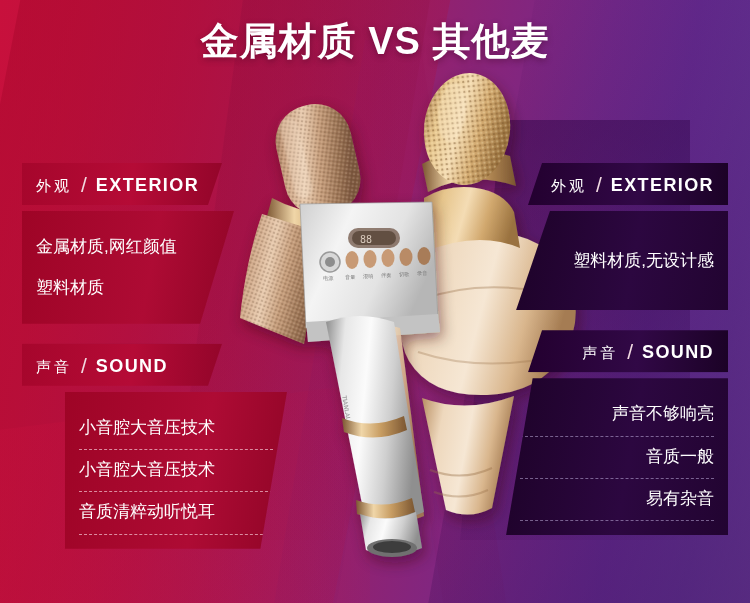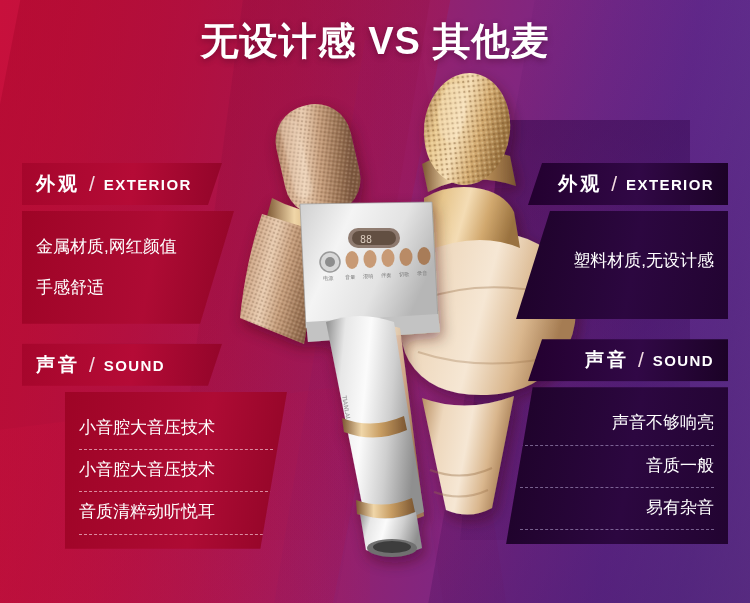--- a/index.html
+++ b/index.html
@@ -79,23 +79,23 @@
   #col-right { right: 22px; top: 163px; width: 200px; }
 
   .panel-head {
     position: relative;
     height: 42px;
     display: flex; align-items: center;
     padding: 0 14px;
     margin-bottom: 6px;
   }
   .panel-head .hd-inner { display: flex; align-items: baseline; gap: 9px; white-space: nowrap; }
-  .hd-cn { font-size: 19px; font-weight: bold; color: #fff; letter-spacing: 3px; }
+  .hd-cn { font-size: 15px; font-weight: normal; color: #fff; letter-spacing: 3px; }
   .hd-slash { font-size: 21px; color: #f2dbe2; font-weight: 300; transform: translateY(1px); }
-  .hd-en { font-size: 15px; font-weight: bold; color: #fff; letter-spacing: 1.4px; }
+  .hd-en { font-size: 18px; font-weight: bold; color: #fff; letter-spacing: 1.4px; }
 
   .panel-body {
     position: relative;
     padding: 16px 14px 14px 14px;
   }
   .row {
     font-size: 17px; color: #ffffff; line-height: 1.55;
     padding: 7px 0 8px 0;
     white-space: nowrap;
   }
@@ -142,21 +142,21 @@
 
 <div id="stage">
 
   <div class="facet facet-left-dark"></div>
   <div class="facet facet-mid-shade"></div>
   <div class="facet facet-center-v"></div>
   <div class="facet facet-right-wedge"></div>
   <div class="facet facet-right-dark"></div>
   <div class="facet facet-bottom-red"></div>
 
-  <div id="title">无设计感 VS 其他麦</div>
+  <div id="title">金属材质 VS 其他麦</div>
 
   <svg id="mics" viewBox="0 0 750 603">
     <defs>
       <linearGradient id="goldA" x1="0" y1="0" x2="1" y2="0.3">
         <stop offset="0%" stop-color="#8e6548"></stop>
         <stop offset="18%" stop-color="#c9a081"></stop>
         <stop offset="42%" stop-color="#e8cbb0"></stop>
         <stop offset="62%" stop-color="#c59d7c"></stop>
         <stop offset="85%" stop-color="#9a7355"></stop>
         <stop offset="100%" stop-color="#7d5840"></stop>
@@ -295,21 +295,21 @@
     <div class="panel-head">
       <span class="hd-inner">
         <span class="hd-cn">外观</span>
         <span class="hd-slash">/</span>
         <span class="hd-en">EXTERIOR</span>
       </span>
     </div>
 
     <div class="panel-body body-exterior">
       <div class="row">金属材质,网红颜值</div>
-      <div class="row">手感舒适</div>
+      <div class="row">塑料材质</div>
     </div>
 
     <div class="gap"></div>
 
     <div class="panel-head">
       <span class="hd-inner">
         <span class="hd-cn">声音</span>
         <span class="hd-slash">/</span>
         <span class="hd-en">SOUND</span>
       </span>
@@ -325,21 +325,21 @@
   <div id="col-right" class="col">
 
     <div class="panel-head">
       <span class="hd-inner">
         <span class="hd-cn">外观</span>
         <span class="hd-slash">/</span>
         <span class="hd-en">EXTERIOR</span>
       </span>
     </div>
 
-    <div class="panel-body body-exterior" style="padding-top:30px;padding-bottom:37px;">
+    <div class="panel-body body-exterior" style="padding-top:30px;padding-bottom:28px;">
       <div class="row">塑料材质,无设计感</div>
     </div>
 
     <div class="gap"></div>
 
     <div class="panel-head">
       <span class="hd-inner">
         <span class="hd-cn">声音</span>
         <span class="hd-slash">/</span>
         <span class="hd-en">SOUND</span>

